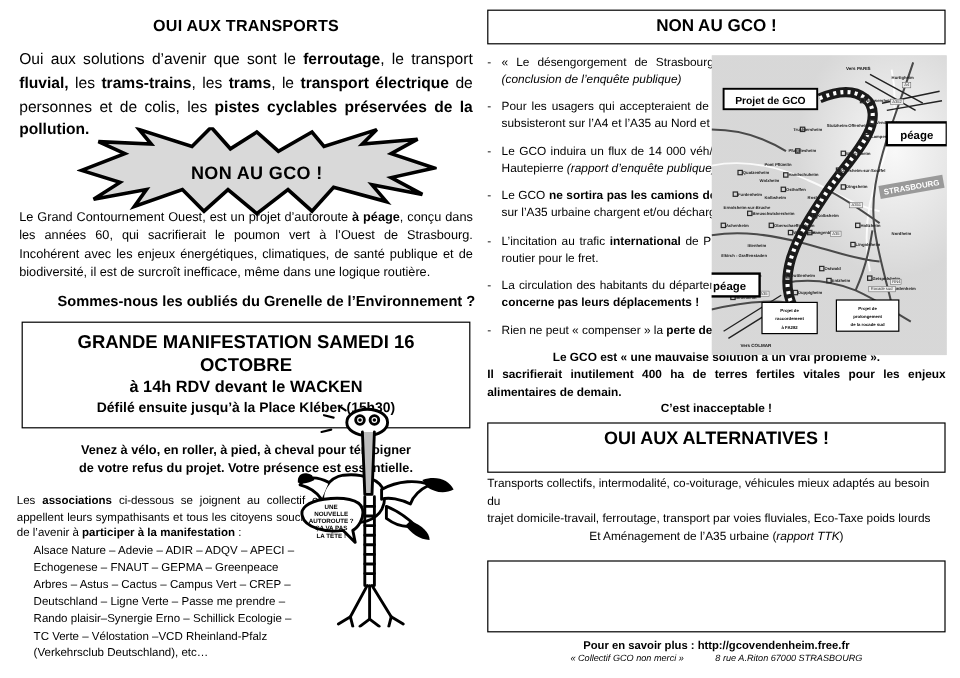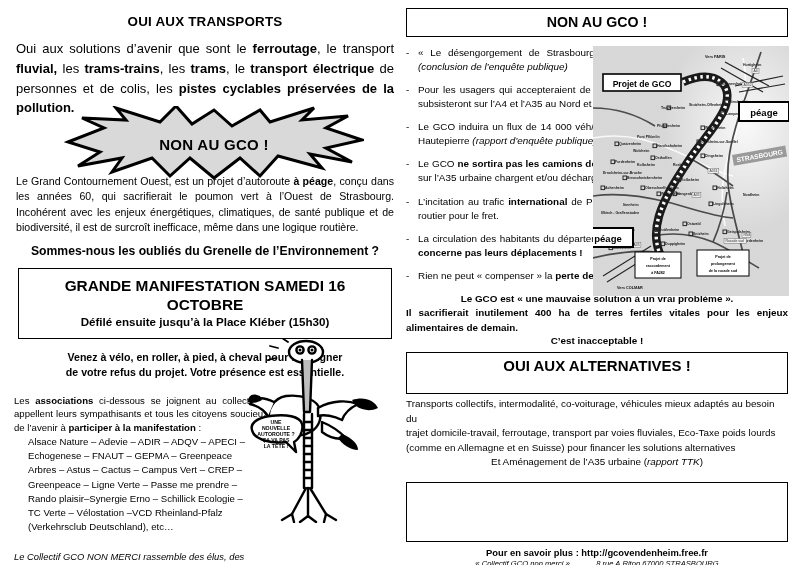--- a/index.html
+++ b/index.html
@@ -27,21 +27,21 @@
   
   .burst-wrap{position:relative;height:62px;margin-top:-6px;}
   .burst{position:absolute;left:50px;top:-6px;width:300px;height:74px;}
   .burst-txt{
     position:absolute;left:50px;top:24px;width:300px;text-align:center;
     font-weight:bold;font-size:15px;letter-spacing:.3px;
   }
 
   .para2{font-size:10.6px;line-height:1.46;text-align:justify;margin:0 2px;}
   .q-line{
-    text-align:center;font-weight:bold;font-size:12.2px;margin:8px 0 10px 0;
+    text-align:right;font-weight:bold;font-size:12.2px;margin:8px 0 10px 0;
   }
 
   .manif-box{
     border:1.5px solid #000;padding:7px 6px 8px 6px;text-align:center;
     margin:0 4px;
   }
   .manif-l1{font-weight:bold;font-size:15.4px;line-height:1.25;text-align:center;}
   .manif-l2{font-weight:bold;font-size:13.6px;line-height:1.3;}
   .manif-l3{font-weight:bold;font-size:11.6px;line-height:1.35;}
 
@@ -110,34 +110,35 @@
       </svg>
       <div class="burst-txt">NON AU GCO !</div>
     </div>
 
     <div class="para2" id="para2"><span>Le Grand Contournement Ouest, est un projet d’autoroute </span><span class="b">à péage</span><span>, conçu dans les années 60, qui sacrifierait le poumon vert à l’Ouest de Strasbourg. Incohérent avec les enjeux énergétiques, climatiques, de santé publique et de biodiversité, il est de surcroît inefficace, même dans une logique routière.</span></div>
 
     <div class="q-line">Sommes-nous les oubliés du Grenelle de l’Environnement ?</div>
 
     <div class="manif-box">
       <div class="manif-l1">GRANDE MANIFESTATION SAMEDI 16 OCTOBRE</div>
+      <div class="manif-l2">à 14h RDV devant le WACKEN</div>
       <div class="manif-l3">Défilé ensuite jusqu’à la Place Kléber (15h30)</div>
     </div>
 
     <div class="venez">
       <div>Venez à vélo, en roller, à pied, à cheval pour témoigner</div>
       <div>de votre refus du projet. Votre présence est essentielle.</div>
     </div>
 
     <div class="assoc-intro" id="assocIntro"><span>Les </span><span class="b">associations</span><span> ci-dessous se joignent au collectif et appellent leurs sympathisants et tous les citoyens soucieux de l’avenir à </span><span class="b">participer à la manifestation</span><span> :</span></div>
     <div class="assoc-list" id="assocList">
         <div>Alsace Nature – Adevie – ADIR – ADQV – APECI –</div>
         <div>Echogenese – FNAUT – GEPMA – Greenpeace</div>
         <div>Arbres – Astus – Cactus – Campus Vert – CREP –</div>
-        <div>Greenpeace – Ligne Verte –  Passe me prendre –</div>
+        <div>Deutschland – Ligne Verte –  Passe me prendre –</div>
         <div>Rando plaisir–Synergie Erno – Schillick Ecologie –</div>
         <div>TC Verte – Vélostation –VCD Rheinland-Pfalz</div>
         <div>(Verkehrsclub Deutschland), etc…</div>
       </div>
 
     <div class="collectif">Le Collectif GCO NON MERCI rassemble des élus, des agriculteurs, 20 communes,3 communautés de communes,  des citoyens et des associations.</div>
 
   </div>
 
   <svg class="bird" viewBox="0 0 150 185">
@@ -404,21 +405,20 @@
       <div class="c1">Le GCO est « une mauvaise solution à un vrai problème ».</div>
       <div class="c2">Il sacrifierait inutilement 400 ha de terres fertiles vitales pour les enjeux alimentaires de demain.</div>
       <div class="c3">C’est inacceptable !</div>
     </div>
 
     <div class="hdr-box alt" style="margin-top:4px">OUI AUX ALTERNATIVES !</div>
 
     <div class="alt-txt" id="altHost">
         <div>Transports collectifs, intermodalité, co-voiturage, véhicules mieux adaptés au besoin du</div>
         <div>trajet domicile-travail, ferroutage, transport par voies fluviales, Eco-Taxe poids lourds</div>
-        <div>(comme  en Allemagne et en Suisse) pour financer les solutions alternatives</div>
         <div class="ctr"><span>Et Aménagement de l’A35 urbaine (</span><span class="i">rapport TTK</span><span>)</span></div>
       </div>
 
     <div class="empty-box"></div>
 
     <div class="footer">
       <div class="f1">Pour en savoir plus : http://gcovendenheim.free.fr</div>
       <div class="f2">
         <span>« Collectif GCO non merci »</span>
         <span class="sp"></span>

